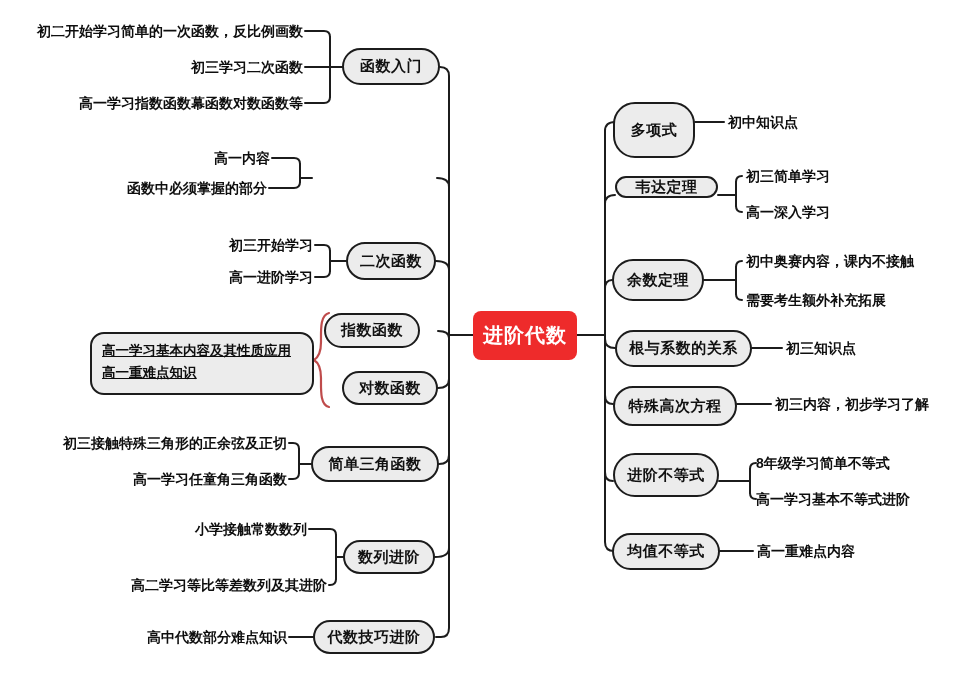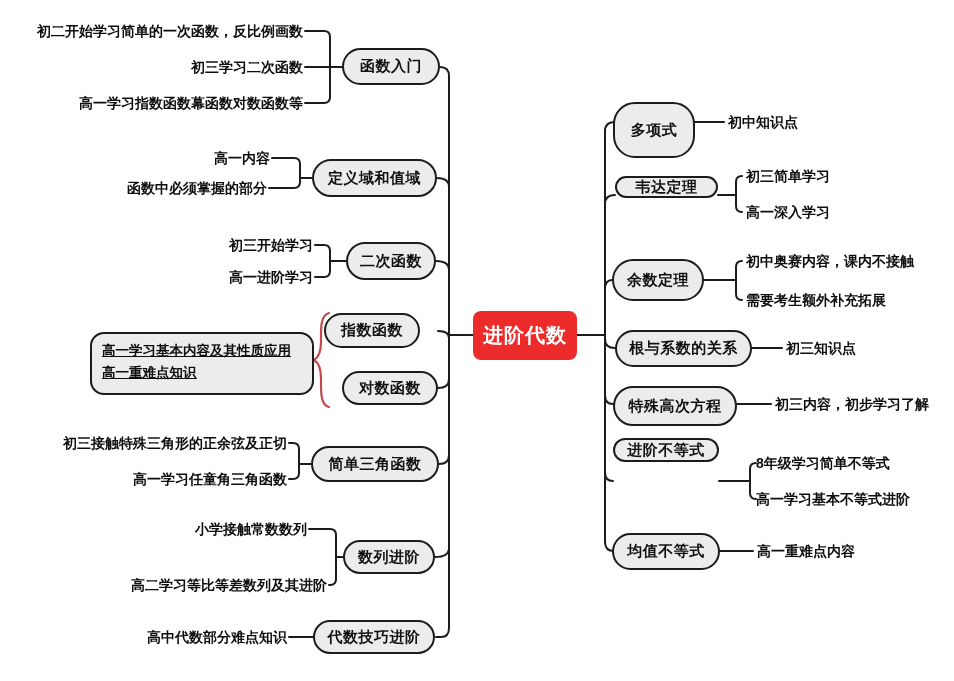--- a/index.html
+++ b/index.html
@@ -144,34 +144,33 @@
 
       <path d="M 720,551 H 753"></path>
     </g>
 
     <path d="M 329,313 C 320,315 321,330 321,342 C 321,352 319,357 314,360 C 319,363 321,368 321,378 C 321,390 320,405 329,407" stroke="#bf4b4b" stroke-width="2.2" fill="none" stroke-linecap="round"></path>
   </svg>
 
   <div class="center-node" style="left:473px; top:311px; width:104px; height:49px;">进阶代数</div>
 
   <div class="node" style="left:342px; top:48px;  width:98px;  height:37px;">函数入门</div>
-  <div class="node" style="left:312px; top:159px; width:125px; height:38px;">定义域和值域</div>
   <div class="node" style="left:346px; top:242px; width:90px;  height:38px;">二次函数</div>
   <div class="node" style="left:324px; top:313px; width:96px;  height:35px;">指数函数</div>
   <div class="node" style="left:342px; top:371px; width:96px;  height:34px;">对数函数</div>
   <div class="node" style="left:311px; top:446px; width:128px; height:36px;">简单三角函数</div>
   <div class="node" style="left:343px; top:540px; width:92px;  height:34px;">数列进阶</div>
   <div class="node" style="left:313px; top:620px; width:122px; height:34px;">代数技巧进阶</div>
 
   <div class="node" style="left:613px; top:102px; width:82px;  height:56px;">多项式</div>
   <div class="node" style="left:615px; top:176px; width:103px; height:22px;">韦达定理</div>
   <div class="node" style="left:612px; top:259px; width:92px;  height:42px;">余数定理</div>
   <div class="node" style="left:615px; top:330px; width:137px; height:37px;">根与系数的关系</div>
   <div class="node" style="left:613px; top:386px; width:124px; height:40px;">特殊高次方程</div>
-  <div class="node" style="left:613px; top:438px; width:106px; height:24px;">进阶不等式</div>
+  <div class="node" style="left:613px; top:453px; width:106px; height:44px;">进阶不等式</div>
   <div class="node" style="left:612px; top:533px; width:108px; height:37px;">均值不等式</div>
 
   <div class="leaf r" style="right:651px; top:21px;">初二开始学习简单的一次函数，反比例画数</div>
   <div class="leaf r" style="right:651px; top:57px;">初三学习二次函数</div>
   <div class="leaf r" style="right:651px; top:93px;">高一学习指数函数幕函数对数函数等</div>
   <div class="leaf r" style="right:684px; top:148px;">高一内容</div>
   <div class="leaf r" style="right:687px; top:178px;">函数中必须掌握的部分</div>
   <div class="leaf r" style="right:641px; top:235px;">初三开始学习</div>
   <div class="leaf r" style="right:641px; top:267px;">高一进阶学习</div>
   <div class="leaf r" style="right:667px; top:433px;">初三接触特殊三角形的正余弦及正切</div>

